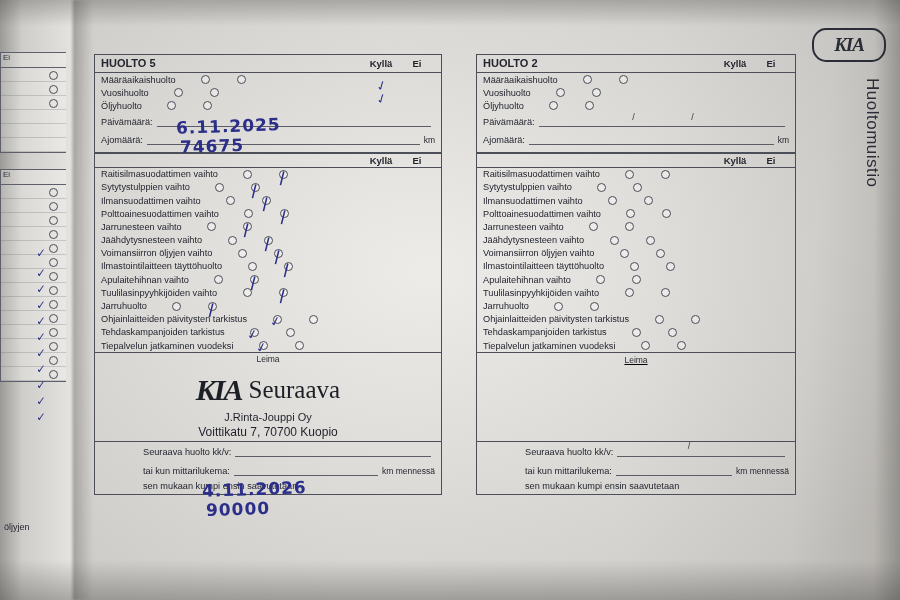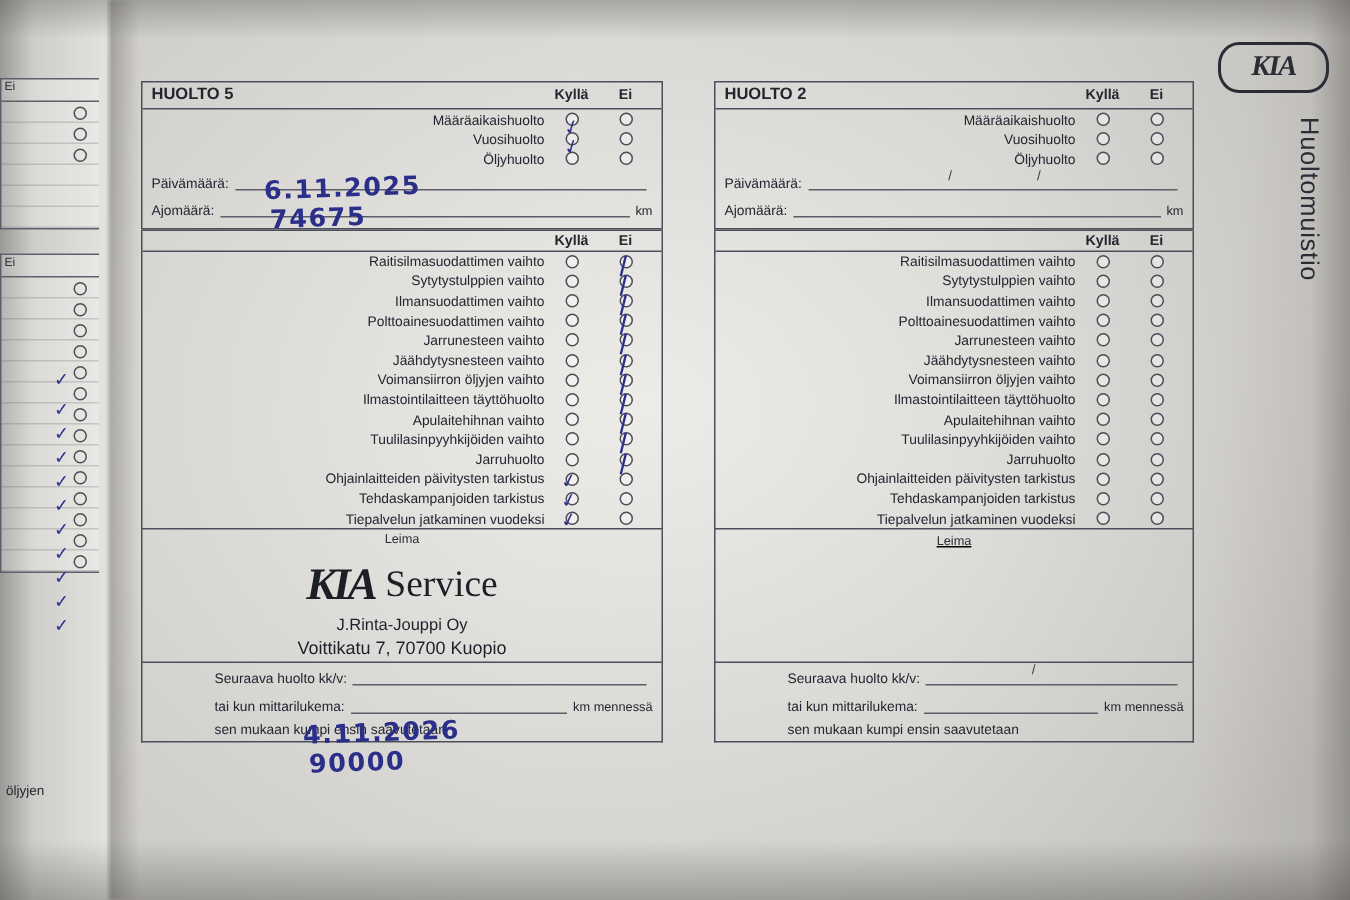--- a/index.html
+++ b/index.html
@@ -54,23 +54,24 @@
   .hdr .cols{display:flex;gap:0;font-size:9.5px;font-weight:bold;}
   .hdr .cols span{width:36px;text-align:center;}
   .subhdr{
     display:flex;align-items:flex-end;justify-content:flex-end;
     border-bottom:1px solid #4c4e5a;border-top:1px solid #4c4e5a;
     padding:1px 6px 1px 6px;font-size:9.5px;font-weight:bold;color:#23252e;
   }
   .subhdr span{width:36px;text-align:center;}
 
   .row{
-    display:flex;align-items:center;justify-content:flex-end;
+    display:flex;align-items:center;justify-content:flex-start;
     padding:0 6px;height:13.2px;font-size:9.2px;color:#232530;
     position:relative;
+    gap:12px;
   }
   .row .txt{white-space:nowrap;}
   .row .marks{display:flex;}
   .row .marks i{width:36px;display:flex;justify-content:center;}
   .o{width:7px;height:7px;border:1px solid #4a4c57;border-radius:50%;display:inline-block;background:rgba(255,255,255,0.4);}
 
   .fieldrow{
     display:flex;align-items:center;padding:1px 6px;font-size:9.2px;color:#232530;height:16px;position:relative;
   }
   .fieldrow .lab{white-space:nowrap;}
@@ -471,21 +472,21 @@
             </span>
           </div>
         </div>
     </div>
 
     <div class="tbl" style="border-top:none;">
       <div class="stamp">
         <div class="leima">Leima</div>
         <div class="kia-service">
           <span class="kia-word">KIA</span>
-          <span class="srv">Service</span>
+          <span class="srv">Seuraava</span>
         </div>
         <div class="addr1">J.Rinta-Jouppi Oy</div>
         <div class="addr2">Voittikatu 7, 70700 Kuopio</div>
       </div>
     </div>
 
     <div class="footbox">
       <div class="footrow">
         <span class="lab">Seuraava huolto kk/v:</span>
         <span class="ln"></span>

